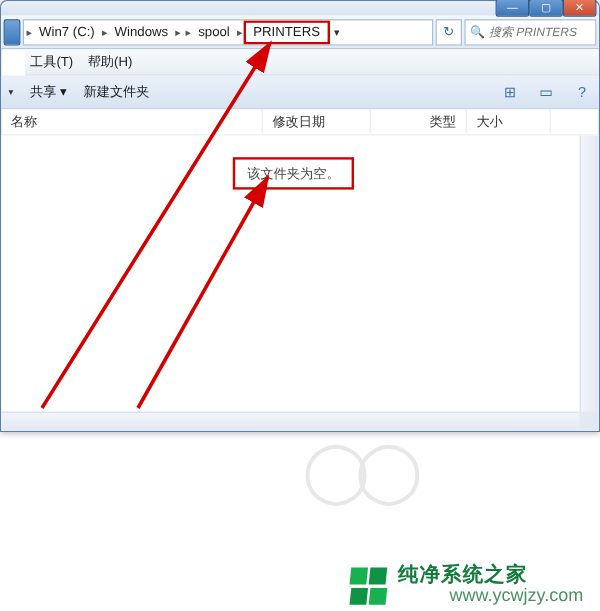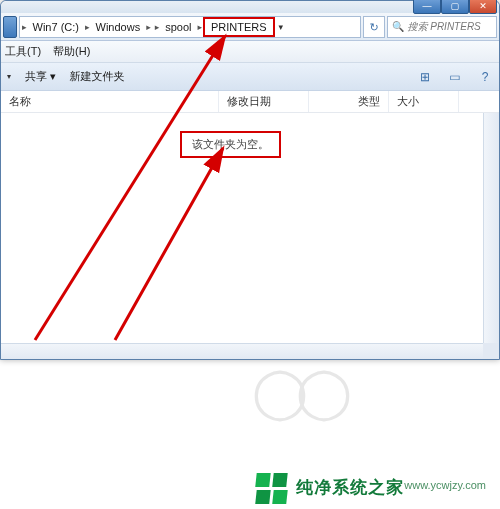--- a/index.html
+++ b/index.html
@@ -20,61 +20,61 @@
   .crumbbar { flex: 1; display: flex; align-items: center; height: 22px; background: #fff; border: 1px solid #a7bcd6; font-size: 11px; color: #1a1a1a; overflow: hidden; }
   .crumb { padding: 12px 4px; white-space: nowrap; display: flex; align-items: center; height: 100%; }
   .crumb-sep { color: #555; padding: 0 2px; font-size: 9px; }
   .crumb.hl { border: 2px solid #d40000; margin: -1px; padding: 0 6px; }
   .addr-dd { width: 14px; text-align: center; color: #333; font-size: 9px; }
   .refresh { width: 22px; height: 22px; background: #fff; border: 1px solid #a7bcd6; text-align: center; line-height: 20px; font-size: 11px; color: #3b6fa8; }
   .search { width: 110px; height: 22px; background: #fff; border: 1px solid #a7bcd6; display: flex; align-items: center; padding: 0 4px; font-size: 10px; color: #777; font-style: italic; }
   .search-ic { margin-right: 3px; font-style: normal; color: #5a7fa9; }
 
   
-  .menu-row { height: 22px; background: linear-gradient(#f7fafd,#e9eff6); border-bottom: 1px solid #d0dbe8; display: flex; align-items: center; font-size: 11px; color: #222; padding-left: 4px; gap: 12px; }
+  .menu-row { height: 22px; background: linear-gradient(#f7fafd,#e9eff6); border-bottom: 1px solid #d0dbe8; display: flex; align-items: center; font-size: 11px; color: #222; padding-left: 4px; gap: 12px; margin-left: 20px; }
 
   
   .tool-row { height: 28px; background: linear-gradient(#eaf1fa,#d7e3f1); border-bottom: 1px solid #c6d4e6; display: flex; align-items: center; font-size: 11px; color: #1a1a1a; padding: 0 6px; gap: 14px; }
   .tool-item { display: flex; align-items: center; gap: 3px; }
   .tool-dd { font-size: 8px; color: #333; }
   .tool-spacer { flex: 1; }
   .tool-ic { width: 16px; height: 16px; display: inline-flex; align-items: center; justify-content: center; color: #3b6fa8; font-size: 12px; }
 
   
   .col-row { height: 22px; display: flex; border-bottom: 1px solid #e5e9ef; font-size: 11px; color: #333; }
   .col { padding: 3px 8px; border-right: 1px solid #e9edf3; }
   .col.name { width: 218px; }
   .col.date { width: 90px; }
   .col.type { width: 80px; text-align: right; }
   .col.size { width: 70px; }
 
   
   .content { position: relative; height: 246px; background: #fff; }
-  .empty-msg { position: absolute; left: 179px; top: 18px; font-size: 11px; color: #444; border: 2px solid #d40000; padding: 4px 10px; }
+  .empty-msg { position: absolute; left: 193px; top: 18px; font-size: 11px; color: #444; border: 2px solid #d40000; padding: 4px 10px; }
 
   .scrollbar-v { position: absolute; right: 0; top: 0; width: 16px; height: 100%; background: linear-gradient(90deg,#f1f5fa,#e2e9f3); border-left: 1px solid #d0dbe8; }
   .scrollbar-h { position: absolute; left: 0; bottom: 0; right: 16px; height: 16px; background: linear-gradient(#f1f5fa,#e2e9f3); border-top: 1px solid #d0dbe8; }
   .sb-corner { position: absolute; right:0; bottom:0; width:16px; height:16px; background:#e2e9f3; }
 
   
   .arrow-svg { position: absolute; left: 0; top: 0; width: 500px; height: 360px; pointer-events: none; }
 
   
   .wm { position: absolute; left: 0; bottom: 0; width: 500px; height: 120px; }
   .wm-glyphs { position: absolute; right: 160px; bottom: 88px; color: #e7e7e7; font-size: 50px; letter-spacing: -12px; }
   .wm-bar { position: absolute; left: 0; bottom: 0; width: 500px; height: 42px; display: flex; align-items: center; justify-content: flex-end; padding-right: 14px; gap: 10px; }
   .wm-logo { width: 30px; height: 30px; display: grid; grid-template-columns: 1fr 1fr; grid-template-rows: 1fr 1fr; gap: 3px; }
   .wm-logo span { background: #17a24a; }
   .wm-logo span:nth-child(1){ background:#15b24f; transform: skewX(-6deg);}
   .wm-logo span:nth-child(2){ background:#0f9443; transform: skewX(-6deg);}
   .wm-logo span:nth-child(3){ background:#0f9443; transform: skewX(-6deg);}
   .wm-logo span:nth-child(4){ background:#15b24f; transform: skewX(-6deg);}
-  .wm-text { display: flex; flex-direction: row; line-height: 1.1; }
+  .wm-text { display: flex; flex-direction: column; line-height: 1.1; }
   .wm-cn { font-size: 17px; font-weight: 700; color: #127a3a; letter-spacing: 1px; }
-  .wm-url { font-size: 11px; color: #4a8f63; }
+  .wm-url { font-size: 15px; color: #4a8f63; margin-left: 43px; }
 </style>
 </head>
 <body>
 
 <div class="window">
   <div class="titlebar">
     <div class="win-ctrls">
       <div class="win-btn win-min">—</div>
       <div class="win-btn win-max">▢</div>
       <div class="win-btn win-close">✕</div>

